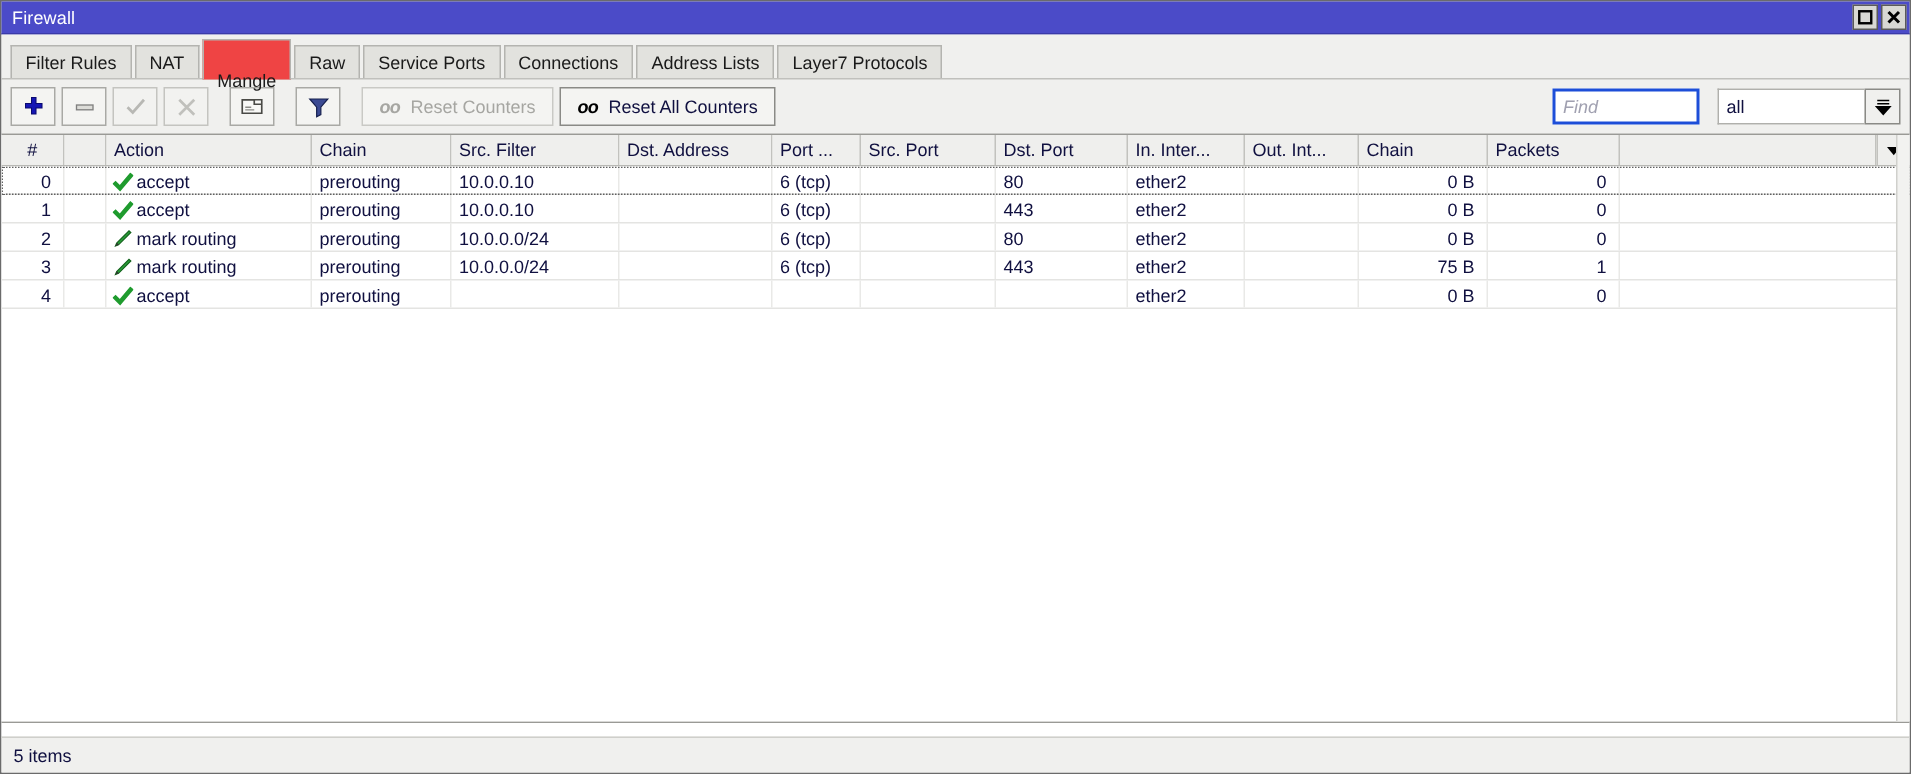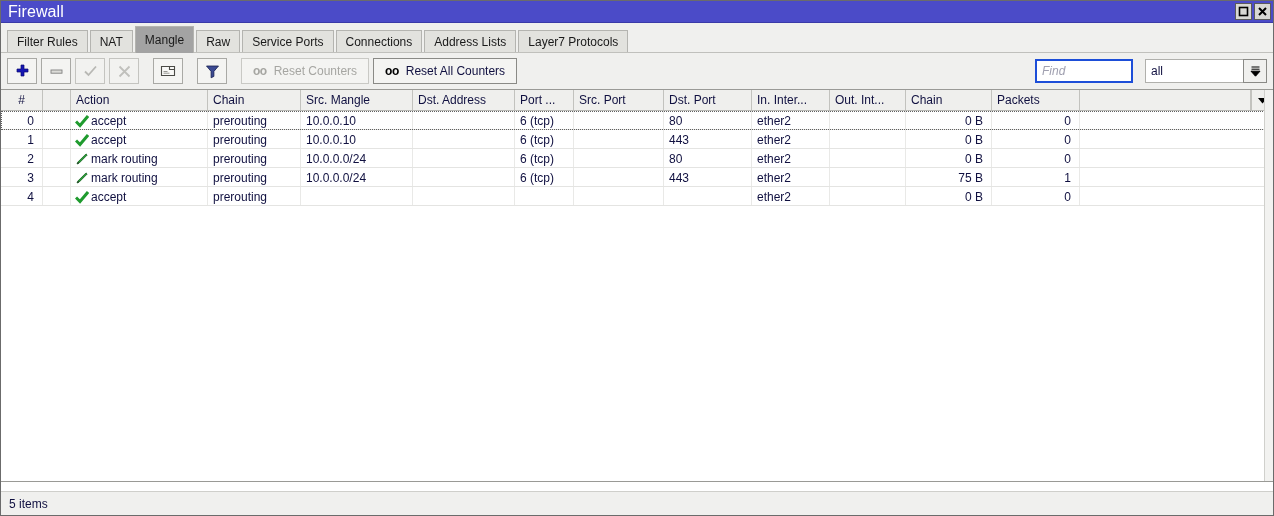--- a/index.html
+++ b/index.html
@@ -21,21 +21,21 @@
   .titlebar {
     height: 22px;
     background: #4b4bc8;
     display: flex; align-items: center;
     padding: 0 2px 0 7px;
     flex: 0 0 auto;
     border-bottom: 1px solid #3a3aa8;
   }
   .title-text {
     color: #ffffff;
-    font-size: 16px;
+    font-size: 12px;
     letter-spacing: .1px;
     flex: 1 1 auto;
   }
   .win-btns { display: flex; gap: 2px; align-items: center; }
   .win-btn {
     width: 17px; height: 17px;
     background: #d8d8d4;
     border: 1px solid #5a5a5a;
     display: flex; align-items: center; justify-content: center;
     font-size: 11px; line-height: 1; color: #000;
@@ -59,23 +59,23 @@
     border-bottom: none;
     padding: 4px 9px 4px 9px;
     font-size: 12px;
     color: #1a1a1a;
     height: 22px;
     line-height: 14px;
     cursor: pointer;
     white-space: nowrap;
   }
   .tab.active {
-    background: #a3a3a3;
+    background: #ef4444;
     height: 27px;
-    padding-top: 6px;
+    padding-top: 20px;
     position: relative;
     z-index: 2;
     margin-bottom: -1px;
     border-color: #b4b4b0;
     text-align: center;
   }
   
   .toolbar {
     height: 36px;
     background: #f0f0ee;
@@ -99,21 +99,21 @@
     height: 26px;
     background: #f4f4f2;
     border: 1px solid #c9c9c5;
     display: flex; align-items: center; gap: 7px;
     padding: 0 11px;
     cursor: pointer;
     font-size: 12px;
   }
   .counter-btn.enabled { border-color: #8a8a86; color: #101040; }
   .counter-btn.disabled { color: #a6a6a2; }
-  .oo { font-weight: bold; font-size: 12px; letter-spacing: -0.5px; }
+  .oo { font-weight: bold; font-size: 12px; letter-spacing: -0.5px; font-style: italic; }
   .counter-btn.disabled .oo { color: #a6a6a2; }
   .counter-btn.enabled .oo { color: #000; }
   .spacer { flex: 1 1 auto; }
   .find-box {
     width: 98px; height: 24px;
     background: #ffffff;
     border: 2px solid #1d4ed8;
     padding: 0 5px;
     display: flex; align-items: center;
     font-size: 12px;
@@ -314,21 +314,21 @@
     </div>
   </div>
 
   <div class="table-area">
 
     <div class="hdr-row">
       <div class="hcell num" style="width:42px">#</div>
       <div class="hcell" style="width:28px"></div>
       <div class="hcell" style="width:137px">Action</div>
       <div class="hcell" style="width:93px">Chain</div>
-      <div class="hcell" style="width:112px">Src. Mangle</div>
+      <div class="hcell" style="width:112px">Src. Filter</div>
       <div class="hcell" style="width:102px">Dst. Address</div>
       <div class="hcell" style="width:59px">Port ...</div>
       <div class="hcell" style="width:90px">Src. Port</div>
       <div class="hcell" style="width:88px">Dst. Port</div>
       <div class="hcell" style="width:78px">In. Inter...</div>
       <div class="hcell" style="width:76px">Out. Int...</div>
       <div class="hcell" style="width:86px">Chain</div>
       <div class="hcell" style="width:88px">Packets</div>
       <div class="hcell tail"></div>
       <div class="hdr-drop">

